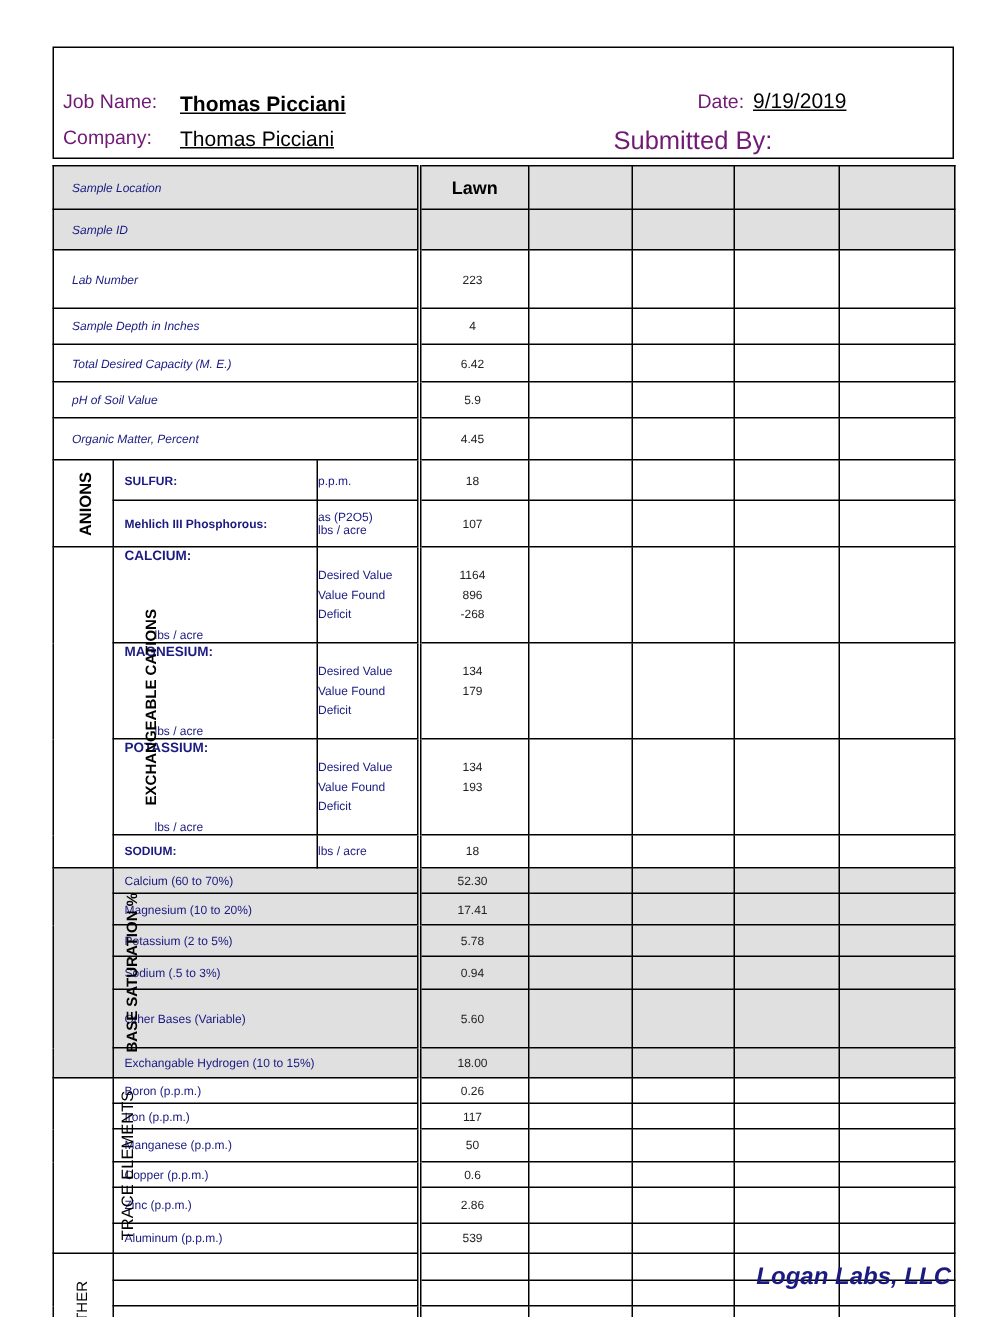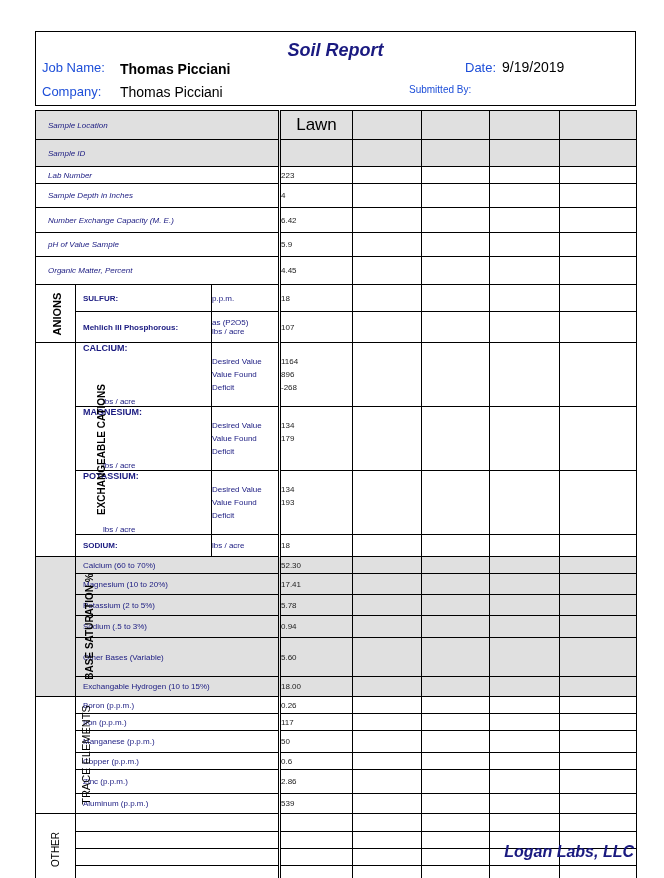--- a/index.html
+++ b/index.html
@@ -1,107 +1,106 @@
 <!DOCTYPE html>
 <html><head>
 <meta charset="utf-8">
 <style>
   html, body { margin:0; padding:0; background:#ffffff; }
   body { width:664px; height:878px; position:relative; overflow:hidden; font-family:"Liberation Sans", sans-serif; color:#000; }
   .hdr { position:absolute; left:35px; top:31px; width:601px; height:75px; border:1px solid #000; box-sizing:border-box; }
   .title { position:absolute; left:0; right:0; top:8px; text-align:center; font-weight:bold; font-style:italic; font-size:18px; color:#1a1a80; }
-  .hl { position:absolute; font-size:13px; color:#1d4ed8; }
-  .hv { position:absolute; font-size:14px; color:#000; }
+  .hl { position:absolute; font-size:13px; color:#701a75; }
+  .hv { position:absolute; font-size:14px; color:#000;text-decoration:underline; }
   .grid { position:absolute; left:35px; top:110px; }
   table.t { border-collapse:collapse; table-layout:fixed;border-radius:17px; }
   table.t td { border:1px solid #000; padding:0; font-size:8px; height:auto; box-sizing:border-box; vertical-align:middle; }
   .gray { background:#e0e0e0; }
   .lbl { color:#1a1a80; font-style:italic; padding-left:12px !important; }
   .lbl2 { color:#1a1a80; padding-left:7px !important; }
-  .val { text-align:left; font-size:11px; padding-right:3px !important; color:#222; }
+  .val { text-align:center; font-size:11px; padding-right:3px !important; color:#222; }
   .sep { border-right:3px double #000 !important; }
   .grp { text-align:center; }
   .vtext { display:inline-block; transform:rotate(-90deg); white-space:nowrap; font-size:11px; }
   .bold { font-weight:bold; }
   .bluebold { color:#1a1a80; font-weight:bold; font-size:9px; }
   .small { font-size:8px; color:#1a1a80;margin-top:44px; }
   .footer { position:absolute; right:30px; top:843px; font-size:16px; font-weight:bold; font-style:italic; color:#1a1a80; }
   .stack div { line-height:13px; }
 </style>
 </head>
 <body>
 
 <div class="hdr">
-  <div class="title">Soil Report</div>
   <div class="hl" style="left:6px;top:28px;">Job Name:</div>
   <div class="hv bold" style="left:84px;top:29px;">Thomas Picciani</div>
   <div class="hl" style="left:6px;top:52px;">Company:</div>
   <div class="hv" style="left:84px;top:52px;">Thomas Picciani</div>
   <div class="hl" style="left:429px;top:28px;">Date:</div>
   <div class="hv" style="left:466px;top:27px;">9/19/2019</div>
-  <div class="hl" style="left:373px;top:52px;font-size:10px;text-align:center;">Submitted By:</div>
+  <div class="hl" style="left:373px;top:52px;font-size:17px;text-align:center;">Submitted By:</div>
   <div class="hv" style="left:460px;top:52px;"></div>
 </div>
 
 <div class="grid">
 <table class="t" style="width:601px;">
   <colgroup>
     <col style="width:40px">
         <col style="width:136px">
         <col style="width:68px">
     <col style="width:73px">
         <col style="width:69px">
         <col style="width:68px">
         <col style="width:70px">
         <col style="width:77px">
   </colgroup>
 
   <tbody>
         <tr class="gray" style="height:29px">
     <td colspan="3" class="lbl sep">Sample Location</td>
-    <td style="text-align:center;font-size:17px;">Lawn</td>
+    <td style="text-align:center;font-size:12px;font-weight:bold;">Lawn</td>
     <td></td>
           <td></td>
           <td></td>
           <td></td>
   </tr>
   <tr class="gray" style="height:27px">
     <td colspan="3" class="lbl sep">Sample ID</td>
     <td class="val"></td>
     <td></td>
           <td></td>
           <td></td>
           <td></td>
   </tr>
-  <tr style="height:17px">
+  <tr style="height:39px">
     <td colspan="3" class="lbl sep">Lab Number</td>
     <td class="val">223</td>
     <td></td>
           <td></td>
           <td></td>
           <td></td>
   </tr>
   <tr style="height:24px">
     <td colspan="3" class="lbl sep">Sample Depth in Inches</td>
     <td class="val">4</td>
     <td></td>
           <td></td>
           <td></td>
           <td></td>
   </tr>
   <tr style="height:25px">
-    <td colspan="3" class="lbl sep">Number Exchange Capacity (M. E.)</td>
+    <td colspan="3" class="lbl sep">Total Desired Capacity (M. E.)</td>
     <td class="val">6.42</td>
     <td></td>
           <td></td>
           <td></td>
           <td></td>
   </tr>
   <tr style="height:24px">
-    <td colspan="3" class="lbl sep">pH of Value Sample</td>
+    <td colspan="3" class="lbl sep">pH of Soil Value</td>
     <td class="val">5.9</td>
     <td></td>
           <td></td>
           <td></td>
           <td></td>
   </tr>
   <tr style="height:28px">
     <td colspan="3" class="lbl sep">Organic Matter, Percent</td>
     <td class="val">4.45</td>
     <td></td>

